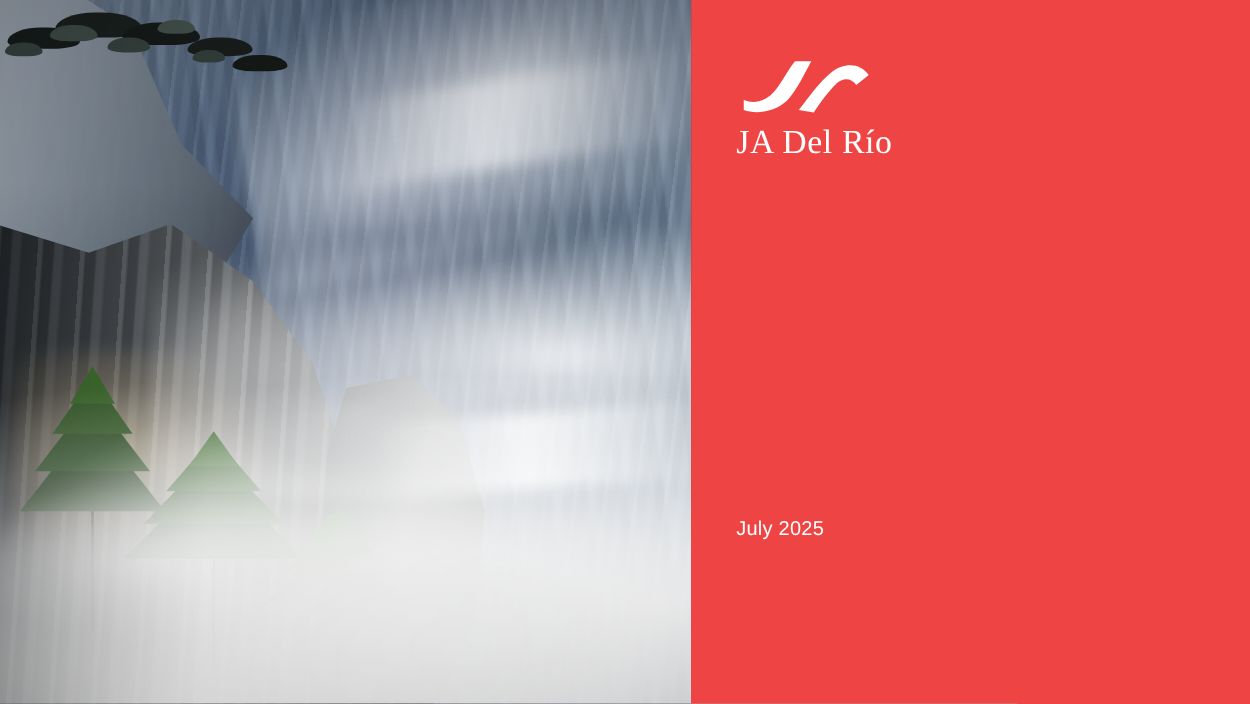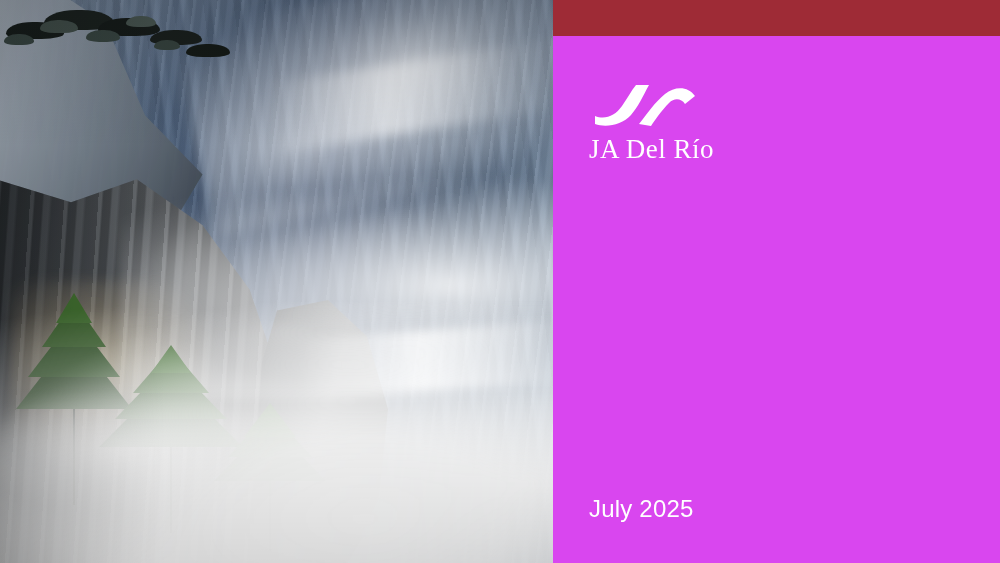--- a/index.html
+++ b/index.html
@@ -184,23 +184,22 @@
     inset: 0;
     background:
       linear-gradient(180deg, rgba(10,16,26,.22) 0%, rgba(10,16,26,0) 26%, rgba(0,0,0,0) 68%, rgba(0,0,0,.14) 100%),
       linear-gradient(90deg, rgba(0,0,0,.16) 0%, rgba(0,0,0,0) 30%);
     pointer-events: none;
   }
 
   
   .content-panel {
     flex: 1 1 auto;
-    background: #d946ef;
+    background: #ef4444;
     position: relative;
-    margin-top: 36px;
   }
   .logo-inner {
     position: absolute;
     left: 36px;
     top: 44px;
   }
 
   .logo-mark {
     display: block;
     width: 112px;
@@ -226,24 +225,24 @@
     font-family: "Liberation Sans", sans-serif;
     font-size: 33px;
     font-weight: bold;
     line-height: 41px;
     letter-spacing: -0.2px;
   }
 
   .date {
     position: absolute;
     left: 36px;
-    top: 459px;
+    top: 415px;
     color: #ffffff;
     font-family: "Liberation Sans", sans-serif;
-    font-size: 24px;
+    font-size: 16px;
     font-weight: normal;
     letter-spacing: .2px;
   }
 </style>
 </head>
 <body>
 
 <div class="slide">
 
   <div class="photo-panel">

